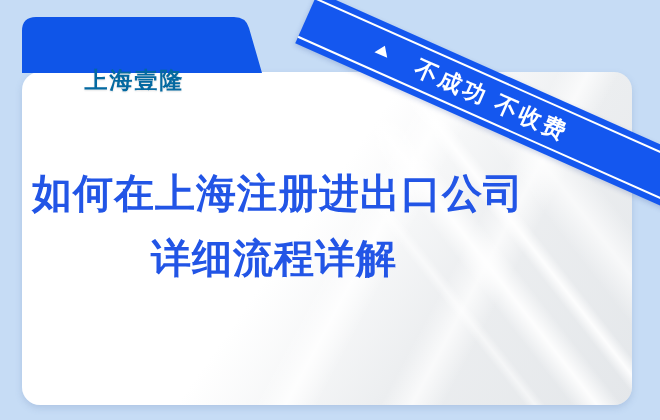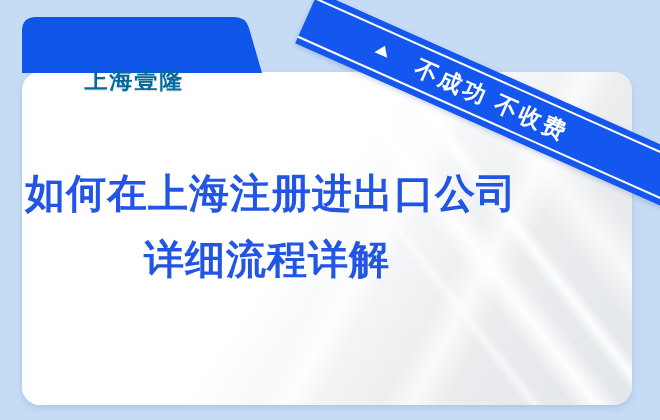--- a/index.html
+++ b/index.html
@@ -83,32 +83,32 @@
     pointer-events: none;
   }
   .sheen.s1 { width: 40px;  height: 560px; left: 420px; top: -120px; }
   .sheen.s2 { width: 22px;  height: 560px; left: 487px; top: -120px; }
   .sheen.s3 { width: 60px;  height: 560px; left: 545px; top: -120px; opacity: .75; }
   .sheen.s4 { width: 16px;  height: 560px; left: 370px; top: -120px; opacity: .6; }
 
   
   #headline {
     position: absolute;
-    left: 3px;
+    left: 10px;
     top: 88px;
     width: 484px;
     text-align: center;
     color: #2255e6;
     font-size: 40px;
     font-weight: bold;
     line-height: 66px;
     letter-spacing: 1px;
     white-space: nowrap;
   }
-  #headline .line2 { display: block; }
+  #headline .line2 { display: block; font-family: Liberation Serif, serif; }
 
   
   #cta-pill {
     position: absolute;
     left: 11px;
     top: 270px;
     width: 588px;
     height: 52px;
     border-radius: 26px;
     background: #e2ecfa;

